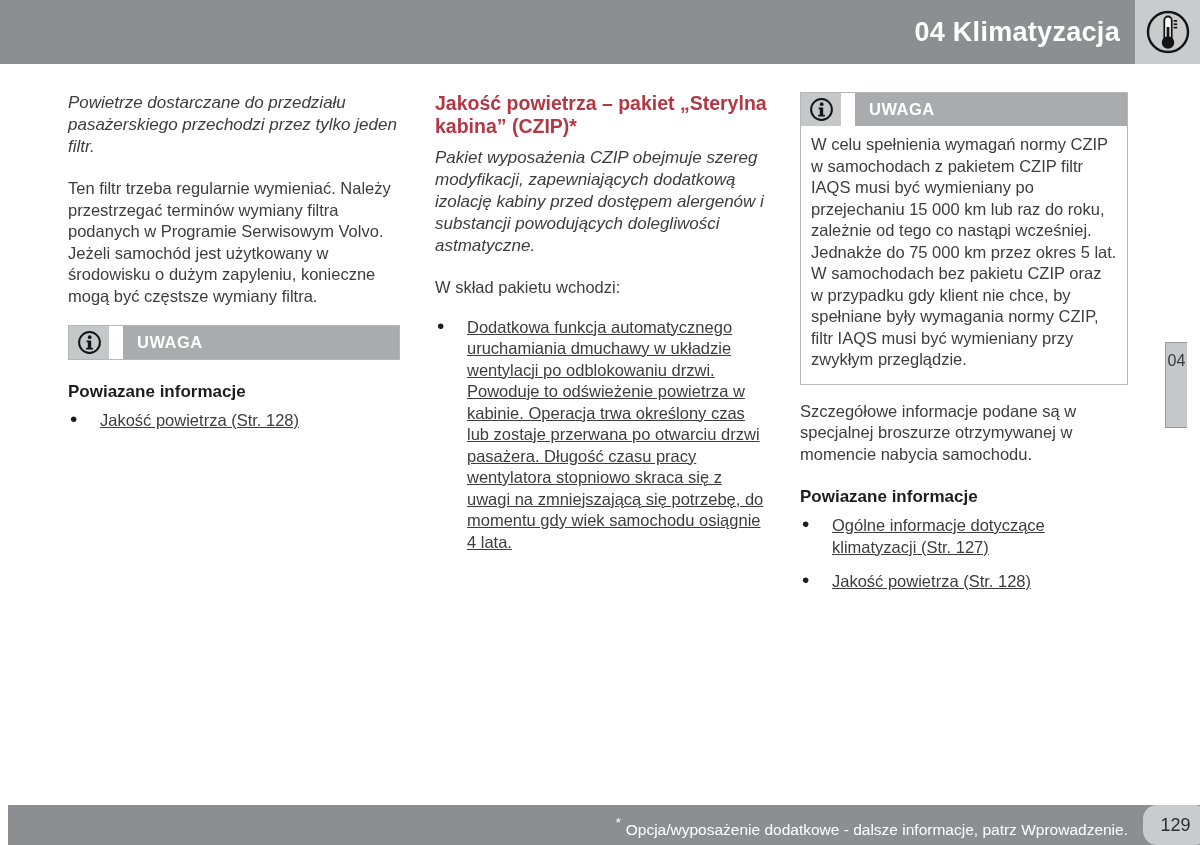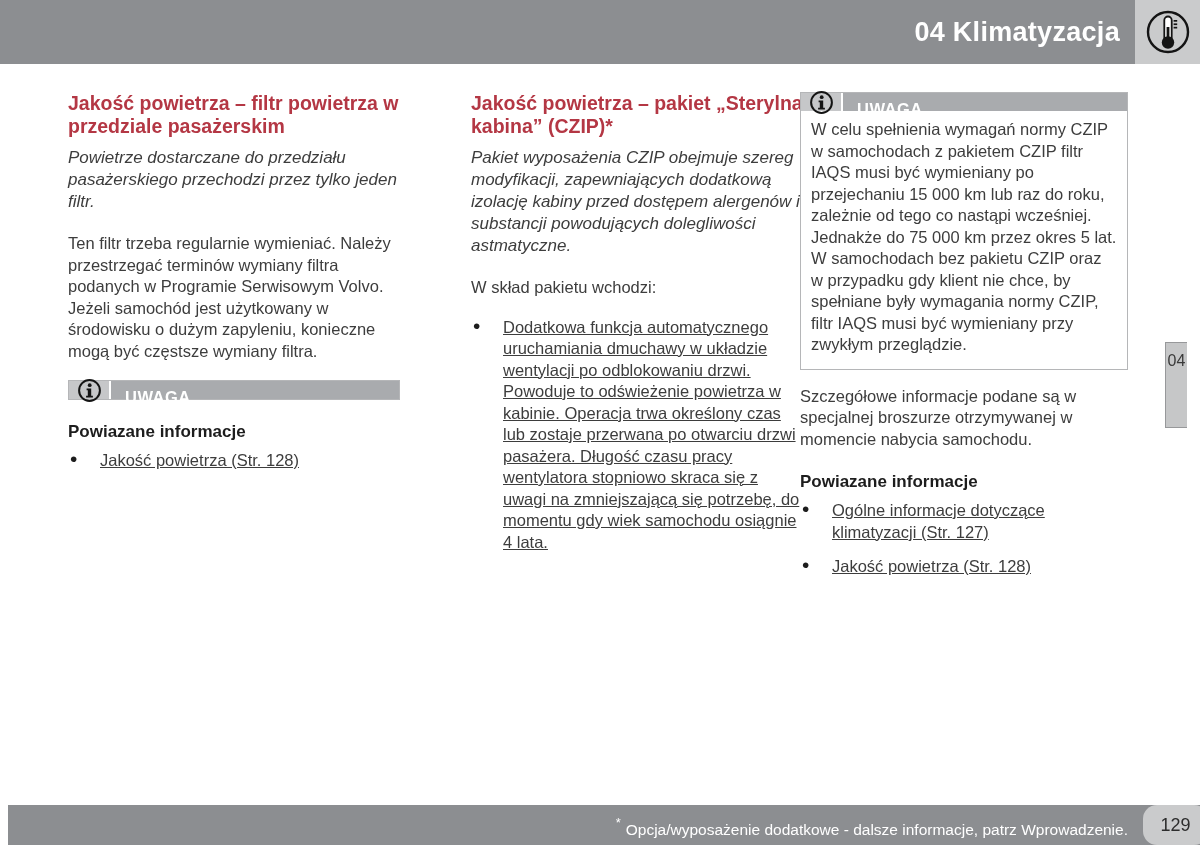--- a/index.html
+++ b/index.html
@@ -16,33 +16,33 @@
     color:#ffffff; font-size:27px; font-weight:bold; letter-spacing:.3px;
   }
   .topbar-iconbox {
     position:absolute; right:0; top:0; width:65px; height:64px; background:var(--light-gray);
     display:flex; align-items:center; justify-content:center;
   }
 
   
   .col { position:absolute; top:92px; }
   .col1 { left:68px;  width:332px; }
-  .col2 { left:435px; width:332px;margin-left:36px; }
+  .col2 { left:435px; width:332px; }
   .col3 { left:800px; width:328px; }
 
   .heading {
     color:var(--accent-red); font-size:19.5px; line-height:23px; font-weight:bold;
     margin:0 0 9px 0;
   }
   .lead  { font-style:italic; font-size:17px; line-height:22px; margin:0 0 20px 0; }
   .body-p{ font-size:16.5px; line-height:21.5px; margin:0 0 18px 0; }
 
   
   .notebox { border:1px solid var(--note-border); background:#fff; margin:0 0 16px 0; }
-  .note-header { display:flex; height:18px; }
+  .note-header { display:flex; height:33px;gap:12px; }
   .note-icon-cell {
     width:40px; background:var(--note-icon-bg); display:flex; align-items:center;
     justify-content:center; border-right:2px solid #ffffff; flex:0 0 40px;
   }
   .note-label {
     flex:1; background:var(--note-bar); color:#fff; font-weight:bold;
     font-size:16.5px; line-height:33px; padding-left:14px; letter-spacing:.5px;
   }
   .note-body { font-size:16.5px; line-height:21.5px; margin:0; padding:8px 10px 13px 10px; }
 
@@ -88,21 +88,20 @@
         <rect x="21.6" y="18" width="2.8" height="14" fill="#141414"></rect>
         <circle cx="23" cy="33.5" r="6.2" fill="#141414"></circle>
         <rect x="28.6" y="11" width="3.6" height="1.7" fill="#141414"></rect>
         <rect x="28.6" y="14.4" width="3.6" height="1.7" fill="#141414"></rect>
         <rect x="28.6" y="17.8" width="3.6" height="1.7" fill="#141414"></rect>
       </svg>
     </div>
   </header>
 
   <section class="col col1">
-    <h2 class="heading">Jakość powietrza – filtr powietrza w przedziale pasażerskim</h2>
     <p class="lead">Powietrze dostarczane do przedziału pasażerskiego przechodzi przez tylko jeden filtr.</p>
     <p class="body-p">Ten filtr trzeba regularnie wymieniać. Należy przestrzegać terminów wymiany filtra podanych w Programie Serwisowym Volvo. Jeżeli samochód jest użytkowany w środowisku o dużym zapyleniu, konieczne mogą być częstsze wymiany filtra.</p>
 
     <div class="notebox">
       <div class="note-header">
         <div class="note-icon-cell">
           <svg width="25" height="25" viewBox="0 0 25 25">
             <circle cx="12.5" cy="12.5" r="10.4" fill="none" stroke="#141414" stroke-width="2"></circle>
             <circle cx="12.7" cy="7.2" r="1.9" fill="#141414"></circle>
             <path d="M9.6 10.6 h4.6 v7.2 h1.7 v1.7 H9.1 v-1.7 h1.7 v-5.5 H9.6 z" fill="#141414"></path>

